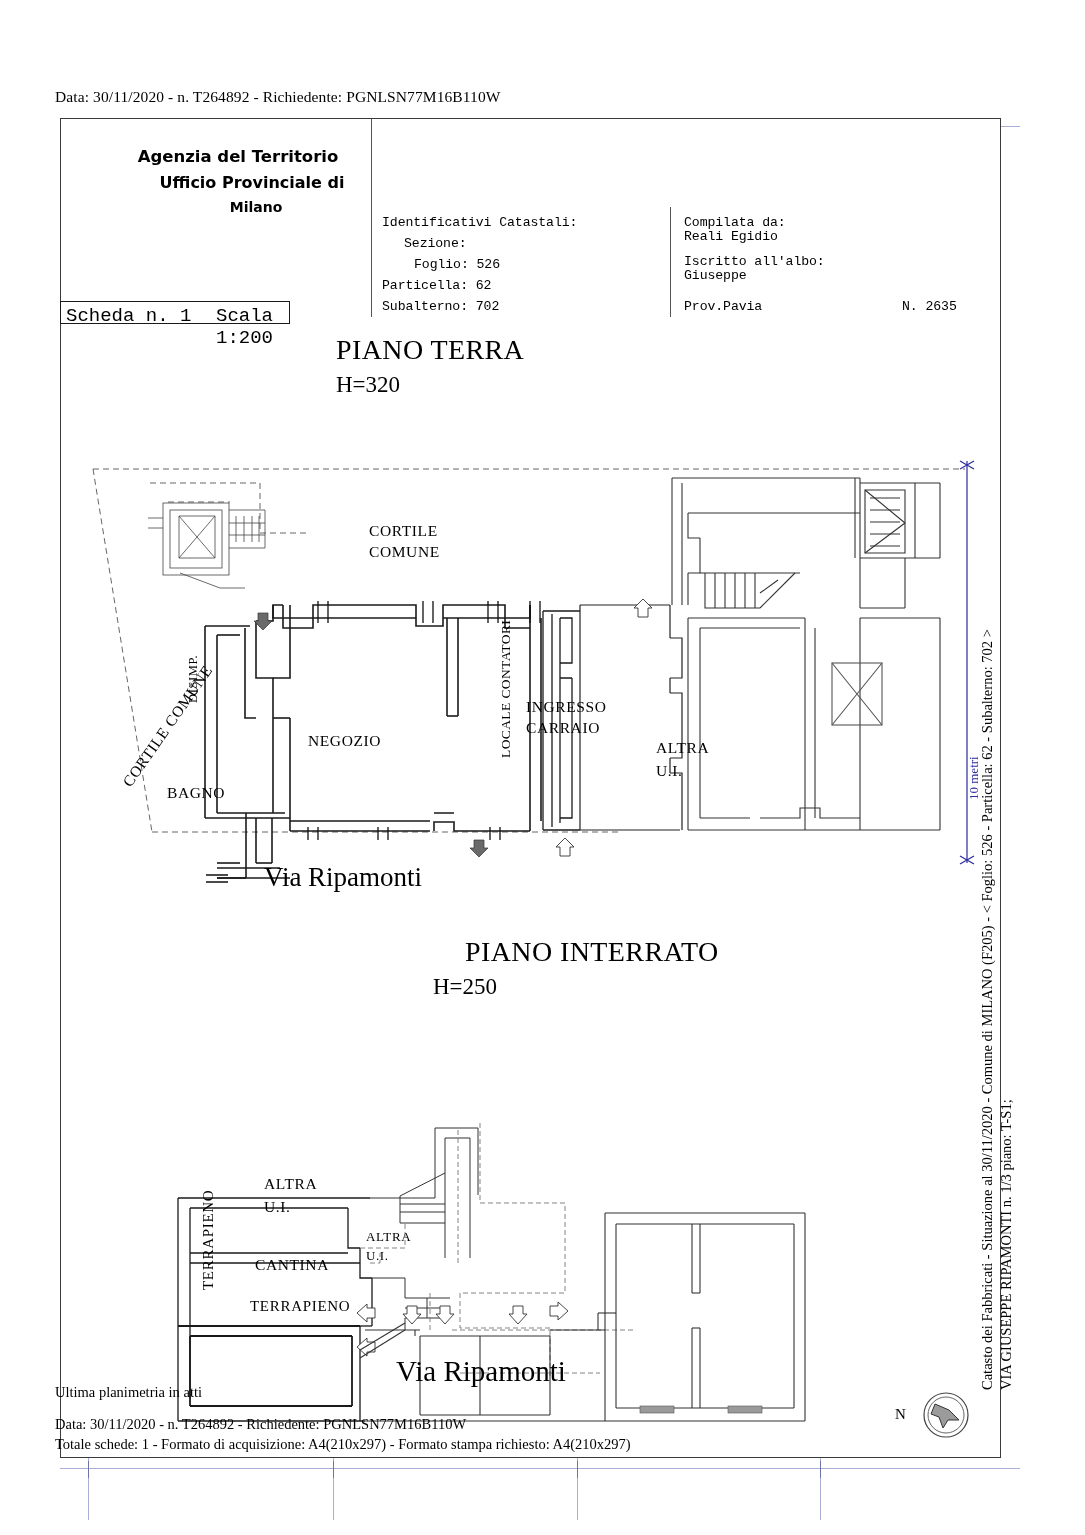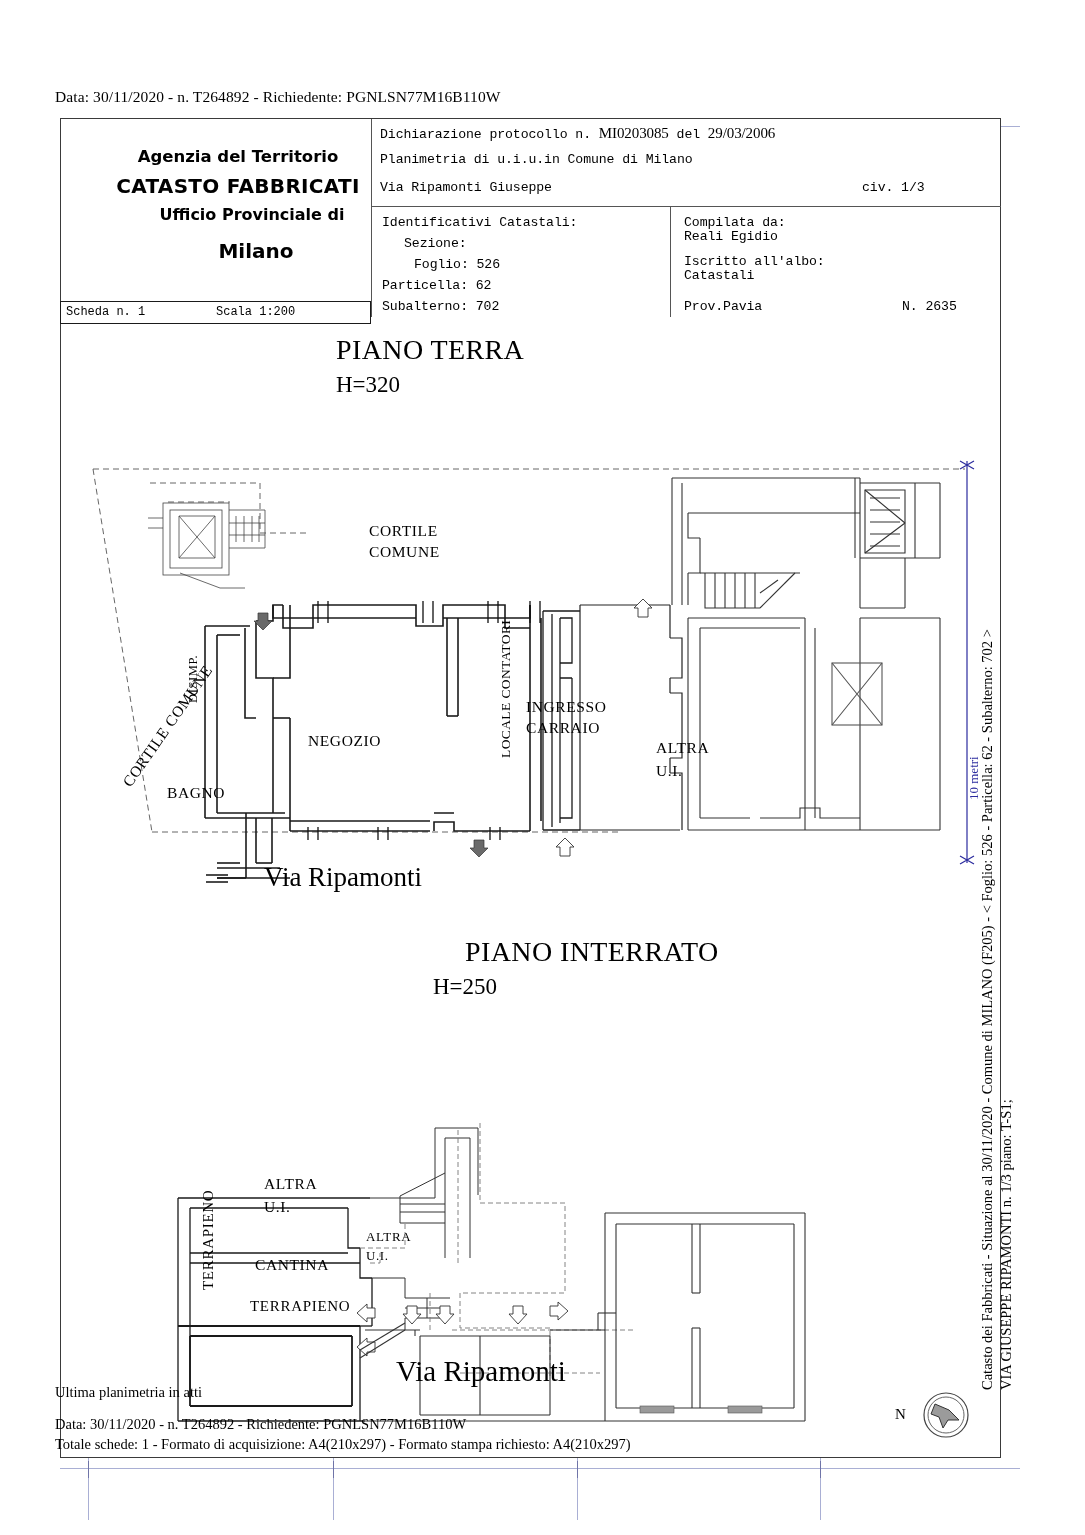--- a/index.html
+++ b/index.html
@@ -19,24 +19,24 @@
   .tick.h{height:1px;width:17px;}
   .tick.v{width:1px;height:17px;}
 
   
   #doc-frame{left:60px;top:118px;width:941px;height:1340px;border:1.6px solid #3a3a3a;box-sizing:border-box;background:#fff;}
   #agency-block{left:62px;top:144px;width:352px;text-align:center;
      font-family:"DejaVu Sans",sans-serif;line-height:1.52;}
   #agency-block .l1{font-size:16.5px;font-weight:bold;}
   #agency-block .l2{font-size:20px;font-weight:bold;letter-spacing:.3px;margin-top:2px;}
   #agency-block .l3{font-size:16px;font-weight:bold;margin-top:2px;padding-left:28px;}
-  #agency-block .l4{font-size:20px;font-weight:bold;margin-top:8px;padding-left:36px;}
-
-  #scheda-box{left:60px;top:301px;width:311px;height:23px;box-sizing:border-box;
-     border:1.4px solid #1a1a1a;font-family:"Liberation Mono",monospace;font-size:12px;}
+  #agency-block .l4{font-size:14px;font-weight:bold;margin-top:2px;padding-left:36px;}
+
+  #scheda-box{left:60px;top:301px;width:230px;height:23px;box-sizing:border-box;
+     border:1.4px solid #1a1a1a;font-family:"Liberation Mono",monospace;font-size:19px;}
   #scheda-box .sc1{position:absolute;left:5px;top:3px;}
   #scheda-box .sc2{position:absolute;left:155px;top:3px;}
 
   #header-right{left:371px;top:119px;width:630px;height:198px;
       border-left:1.3px solid #555;box-sizing:border-box;}
   .hr-top{position:absolute;left:0;top:0;right:0;height:88px;border-bottom:1.3px solid #555;box-sizing:border-box;}
   .hr-bot{position:absolute;left:0;top:88px;right:0;bottom:0;}
   .hr-bot .splitter{position:absolute;left:298px;top:0;bottom:0;width:1.3px;background:#555;}
   .mono{font-family:"Liberation Mono",monospace;font-size:13.2px;letter-spacing:-.1px;}
   #h-dich{left:8px;top:6px;}
@@ -133,53 +133,41 @@
 <div class="tick v" style="left:333px; top:1461px;"></div>
 <div class="tick v" style="left:577px; top:1461px;"></div>
 <div class="tick v" style="left:820px; top:1461px;"></div>
 
 <div class="abs" id="top-request-line">Data: 30/11/2020 - n. T264892 - Richiedente: PGNLSN77M16B110W</div>
 
 <div class="abs" id="doc-frame"></div>
 
 <div class="abs" id="agency-block">
   <div class="l1">Agenzia del Territorio</div>
-  <div class="l2">CATASTO FABBRICATI</div>
   <div class="l3">Ufficio Provinciale di</div>
   <div class="l4">Milano</div>
 </div>
 
 <div class="abs" id="scheda-box">
   <span class="sc1">Scheda n. 1</span>
   <span class="sc2">Scala 1:200</span>
 </div>
 
 <div class="abs" id="header-right">
-  <div class="hr-top">
-    <div class="abs mono" id="h-dich">
-      <span>Dichiarazione protocollo n.</span>
-      <span class="serif-num">MI0203085</span>
-      <span>del</span>
-      <span class="serif-num">29/03/2006</span>
-    </div>
-    <div class="abs mono" id="h-plan">Planimetria di u.i.u.in Comune di Milano</div>
-    <div class="abs mono" id="h-via">Via Ripamonti Giuseppe</div>
-    <div class="abs mono" id="h-civ">civ. 1/3</div>
-  </div>
   <div class="hr-bot">
     <div class="splitter"></div>
     <div class="abs mono" id="h-ident">Identificativi Catastali:</div>
     <div class="abs mono" id="h-sez">Sezione:</div>
     <div class="abs mono" id="h-fog">Foglio: 526</div>
     <div class="abs mono" id="h-part">Particella: 62</div>
     <div class="abs mono" id="h-sub">Subalterno: 702</div>
     <div class="abs mono" id="h-comp">Compilata da:</div>
     <div class="abs mono" id="h-compname">Reali Egidio</div>
     <div class="abs mono" id="h-iscr">Iscritto all'albo:</div>
-    <div class="abs mono" id="h-iscrval">Catastali</div>
+    <div class="abs mono" id="h-iscrval">Giuseppe</div>
     <div class="abs mono" id="h-prov">Prov.Pavia</div>
     <div class="abs mono" id="h-num">N.  2635</div>
   </div>
 </div>
 
 <svg class="abs" id="plan-svg" width="941" height="1340" viewBox="0 0 941 1340">
   <g fill="none" stroke="#222" stroke-width="1" shape-rendering="geometricPrecision">
 
     <g stroke="#555" stroke-width="0.9" stroke-dasharray="6,4">
       <path d="M33 351 L905 351"></path>

